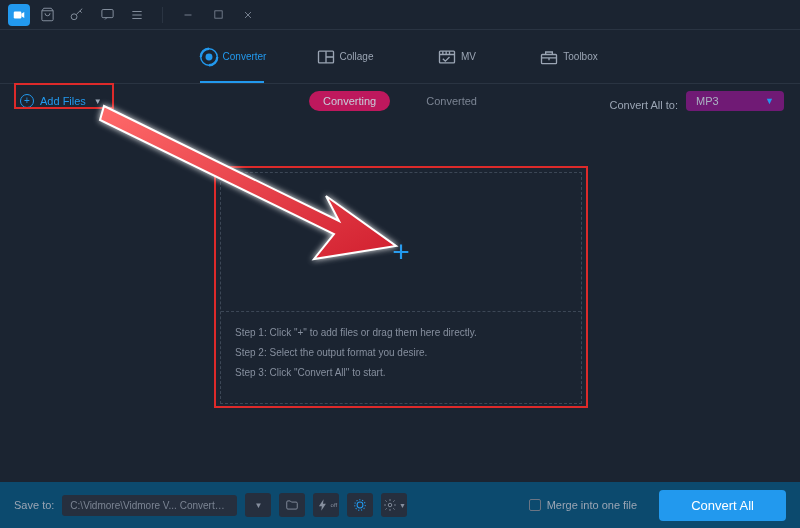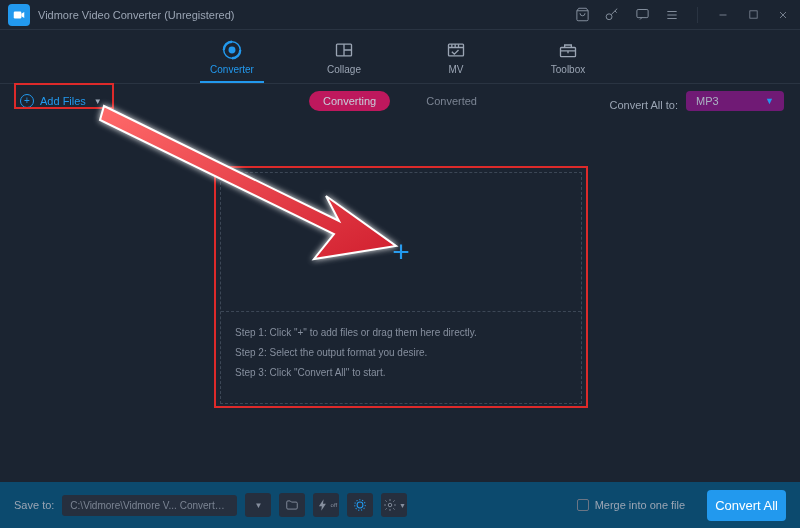--- a/index.html
+++ b/index.html
@@ -7,21 +7,21 @@
   
   .titlebar{height:30px;background:#1b2431;border-bottom:1px solid #2a3442;display:flex;align-items:center;padding:0 8px}
   .logo{width:22px;height:22px;background:#2299ee;border-radius:4px;display:flex;align-items:center;justify-content:center;margin-right:8px}
   .logo svg{width:14px;height:14px}
   .title{color:#9ba5b4;font-size:11px;flex:1}
   .titlebar-icons{display:flex;gap:12px;align-items:center}
   .titlebar-icons .ticon{color:#8a94a3;cursor:pointer;display:flex;align-items:center;justify-content:center;width:18px;height:18px}
   .divider-v{width:1px;height:16px;background:#2a3442;margin:0 4px}
   
   .navtabs{height:54px;display:flex;align-items:center;justify-content:center;gap:52px;border-bottom:1px solid #2a3442}
-  .ntab{display:flex;flex-direction:column;align-items:center;gap:3px;cursor:pointer;position:relative;height:100%;justify-content:center;width:60px}
+  .ntab{display:flex;flex-direction:row;align-items:center;gap:3px;cursor:pointer;position:relative;height:100%;justify-content:center;width:60px}
   .ntab .icon{color:#9ba5b4;display:flex;align-items:center;height:22px}
   .ntab .label{font-size:10px;color:#9ba5b4}
   .ntab.active .icon,.ntab.active .label{color:#2299ee}
   .ntab.active::after{content:'';position:absolute;bottom:0;left:-2px;right:-2px;height:2px;background:#2299ee}
   
   .toolbar{height:34px;display:flex;align-items:center;padding:0 16px;position:relative}
   .addfiles{display:flex;align-items:center;gap:6px;color:#2299ee;font-size:11px;cursor:pointer;padding:2px 4px}
   .addfiles .plus{width:14px;height:14px;border:1.5px solid #2299ee;border-radius:50%;display:flex;align-items:center;justify-content:center;font-size:10px;line-height:1}
   .addfiles .chev{font-size:8px;color:#9ba5b4;margin-left:2px}
   .hl-red{position:absolute;border:2px solid #de2a2a;pointer-events:none}
@@ -40,36 +40,35 @@
   .steps{position:absolute;left:14px;top:150px;font-size:10px;color:#868f9e;line-height:2}
   
   .footer{position:absolute;bottom:0;left:0;right:0;height:46px;background:#0c4a6e;display:flex;align-items:center;padding:0 14px;gap:8px}
   .saveto-lbl{font-size:11px;color:#9ba5b4}
   .pathbox{background:#262f3e;border-radius:3px;padding:5px 8px;color:#7b8493;font-size:10px;width:175px;white-space:nowrap;overflow:hidden;text-overflow:ellipsis}
   .dd-btn,.ico-btn{background:#262f3e;border-radius:3px;width:26px;height:24px;display:flex;align-items:center;justify-content:center;color:#868f9e;cursor:pointer}
   .ico-btn.accent{color:#2299ee}
   .footer .spacer{flex:1}
   .merge{display:flex;align-items:center;gap:6px;font-size:11px;color:#9ba5b4;cursor:pointer}
   .merge .cb{width:12px;height:12px;border:1.2px solid #6b7584;border-radius:2px}
-  .convert-btn{background:#2299ee;color:#fff;font-size:13px;padding:8px 8px;border-radius:4px;cursor:pointer;margin-left:14px}
+  .convert-btn{background:#2299ee;color:#fff;font-size:13px;padding:8px 32px;border-radius:4px;cursor:pointer;margin-left:14px}
   
   .arrow-overlay{position:absolute;pointer-events:none}
   .arrow-overlay svg{filter:drop-shadow(0 0 3px rgba(255,255,255,0.9))}
 </style>
 </head>
 <body>
 
 <div class="titlebar">
   <div class="logo">
     <svg viewBox="0 0 24 24" fill="#fff">
         <rect x="3" y="6" width="13" height="12" rx="2"></rect>
         <path d="M16 10l5-3v10l-5-3z"></path>
       </svg>
   </div>
-  <div class="title">Vidmore Video Converter (Unregistered)</div>
   <div class="titlebar-icons">
     <div class="ticon">
         <svg width="15" height="15" viewBox="0 0 24 24" fill="none" stroke="currentColor" stroke-width="1.5">
           <path d="M6 2L3 6v14a2 2 0 002 2h14a2 2 0 002-2V6l-3-4z"></path>
           <path d="M3 6h18M16 10a4 4 0 01-8 0"></path>
         </svg>
       </div>
     <div class="ticon">
         <svg width="14" height="14" viewBox="0 0 24 24" fill="none" stroke="currentColor" stroke-width="1.6">
           <circle cx="7" cy="15" r="5"></circle>

